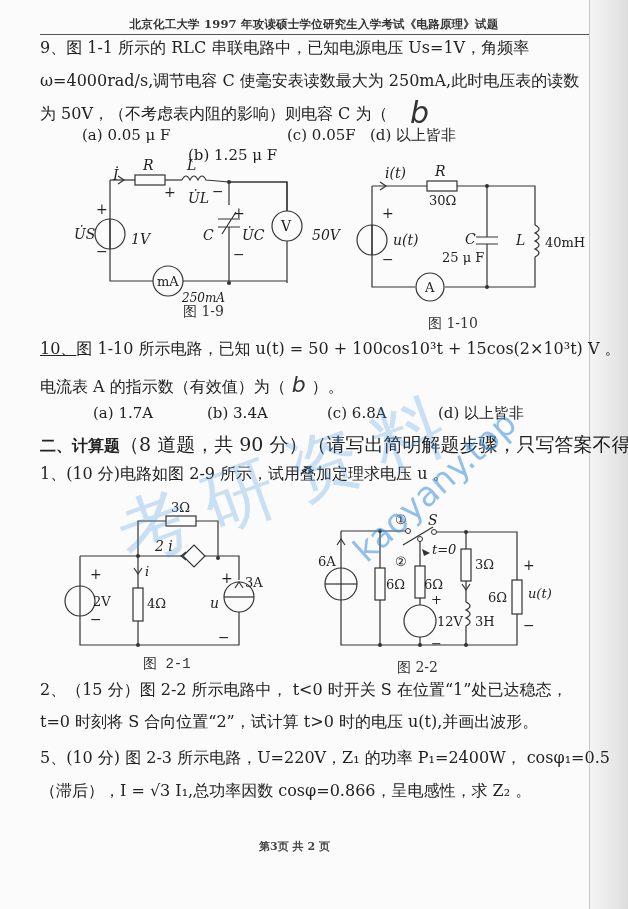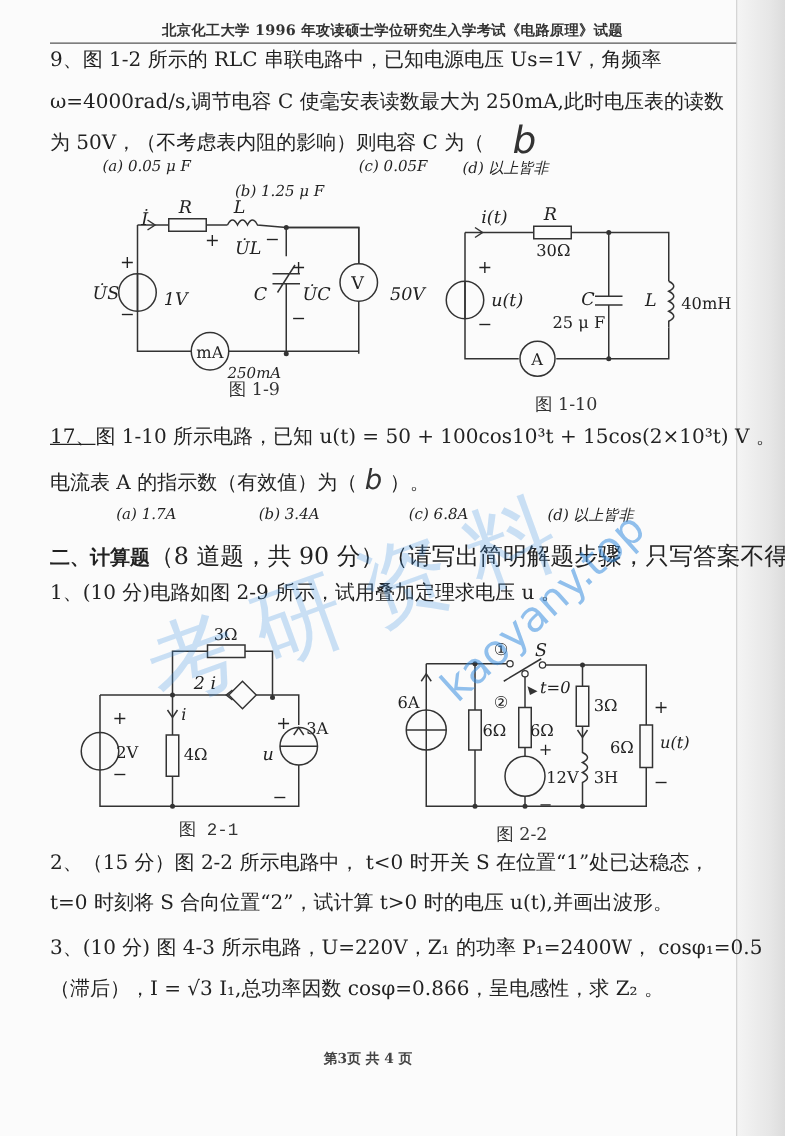--- a/index.html
+++ b/index.html
@@ -3,39 +3,39 @@
 <meta charset="utf-8">
 <style>
   html,body{margin:0;padding:0;}
   body{width:628px;height:909px;background:#fafafa;position:relative;overflow:hidden;font-family:"DejaVu Serif","Liberation Serif",serif;color:#222;}
   .page{position:absolute;left:0;top:0;width:589px;height:909px;background:#fbfbfb;}
   .edge{position:absolute;left:589px;top:0;width:1px;height:909px;background:#c9c9c9;}
   .margin{position:absolute;left:590px;top:0;width:38px;height:909px;background:linear-gradient(90deg,#f4f4f4,#e6e6e6 70%,#dcdcdc);}
   .header{position:absolute;left:40px;top:17px;width:548px;text-align:center;font-size:11.5px;font-weight:bold;color:#333;letter-spacing:0.2px;}
   .header-rule{position:absolute;left:40px;top:34px;width:549px;height:1px;background:#555;}
   .line{position:absolute;left:40px;font-size:16px;white-space:nowrap;color:#222;}
-  .opt{position:absolute;font-size:12px;white-space:nowrap;font-style:italic;}
+  .opt{position:absolute;font-size:15px;white-space:nowrap;}
   .cap{position:absolute;font-size:14px;color:#333;}
   .hand{position:absolute;font-family:"DejaVu Sans",sans-serif;color:#333;font-style:italic;}
   svg{position:absolute;overflow:visible;}
   svg text{font-family:"DejaVu Serif","Liberation Serif",serif;fill:#222;}
   .footer{position:absolute;left:0;width:589px;top:839px;text-align:center;font-size:11px;font-weight:bold;color:#444;}
   .wm{position:absolute;font-family:"DejaVu Sans",sans-serif;color:#3a8fe0;opacity:0.55;white-space:nowrap;}
 </style>
 </head>
 <body>
 
 <div class="page"></div>
 <div class="edge"></div>
 <div class="margin"></div>
 
-<div class="header">北京化工大学 1996 年攻读硕士学位研究生入学考试《电路原理》试题</div>
+<div class="header">北京化工大学 1997 年攻读硕士学位研究生入学考试《电路原理》试题</div>
 <div class="header-rule"></div>
 
-<div class="line" style="top:38px;">9、图 1-2 所示的 RLC 串联电路中，已知电源电压 Us=1V，角频率</div>
+<div class="line" style="top:38px;">9、图 1-1 所示的 RLC 串联电路中，已知电源电压 Us=1V，角频率</div>
 <div class="line" style="top:71px;">ω=4000rad/s,调节电容 C 使毫安表读数最大为 250mA,此时电压表的读数</div>
 <div class="line" style="top:104px;">为 50V，（不考虑表内阻的影响）则电容 C 为（</div>
 <div class="hand" style="left:410px;top:95px;font-size:30px;">b</div>
 <div class="opt" style="left:82px;top:126px;">(a) 0.05 μ F</div>
 <div class="opt" style="left:188px;top:126px;margin-top:20px;">(b) 1.25 μ F</div>
 <div class="opt" style="left:287px;top:126px;">(c) 0.05F</div>
 <div class="opt" style="left:370px;top:126px;">(d)  以上皆非</div>
 
 <svg width="628" height="909" style="left:0;top:0;pointer-events:none;">
   <g stroke="#333" stroke-width="1.2" fill="none">
@@ -102,21 +102,21 @@
   <text x="393" y="245" font-size="14" font-style="italic">u(t)</text>
   <text x="382" y="264" font-size="14">−</text>
   <text x="465" y="244" font-size="14" font-style="italic">C</text>
   <text x="442" y="262" font-size="13">25 μ F</text>
   <text x="516" y="245" font-size="14" font-style="italic">L</text>
   <text x="545" y="247" font-size="13">40mH</text>
   <text x="425" y="292" font-size="13">A</text>
 </svg>
 <div class="cap" style="left:428px;top:315px;">图 1-10</div>
 
-<div class="line" style="top:339px;"><span style="text-decoration:underline;">17、</span><span>图 1-10 所示电路，已知 u(t) = 50 + 100cos10³t + 15cos(2×10³t)  V 。</span></div>
+<div class="line" style="top:339px;"><span style="text-decoration:underline;">10、</span><span>图 1-10 所示电路，已知 u(t) = 50 + 100cos10³t + 15cos(2×10³t)  V 。</span></div>
 <div class="line" style="top:372px;"><span>电流表 A 的指示数（有效值）为（</span><span class="hand" style="position:relative;font-size:22px;padding:0 6px;">b</span><span>）。</span></div>
 <div class="opt" style="left:93px;top:404px;">(a) 1.7A</div>
 <div class="opt" style="left:207px;top:404px;text-align:center;">(b) 3.4A</div>
 <div class="opt" style="left:327px;top:404px;">(c) 6.8A</div>
 <div class="opt" style="left:438px;top:404px;">(d)  以上皆非</div>
 
 <div class="line" style="top:432px;"><b>二、计算题</b><span style="font-size:19px;">（8 道题，共 90 分）（请写出简明解题步骤，只写答案不得分）</span></div>
 <div class="line" style="top:464px;">1、(10 分)电路如图 2-9 所示，试用叠加定理求电压 u 。</div>
 
 <svg width="628" height="909" style="left:0;top:0;pointer-events:none;">
@@ -200,19 +200,19 @@
   <text x="488" y="602" font-size="13">6Ω</text>
   <text x="523" y="570" font-size="14">+</text>
   <text x="528" y="598" font-size="13" font-style="italic">u(t)</text>
   <text x="523" y="630" font-size="14">−</text>
 </svg>
 <div class="cap" style="left:397px;top:659px;">图 2-2</div>
 
 <div class="line" style="top:680px;">2、（15 分）图 2-2 所示电路中， t&lt;0 时开关 S 在位置“1”处已达稳态，</div>
 <div class="line" style="top:712px;">t=0 时刻将 S 合向位置“2”，试计算 t&gt;0 时的电压 u(t),并画出波形。</div>
 
-<div class="line" style="top:748px;">3、(10 分) 图 4-3 所示电路，U=220V，Z₁ 的功率 P₁=2400W，  cosφ₁=0.5</div>
+<div class="line" style="top:748px;">5、(10 分) 图 2-3 所示电路，U=220V，Z₁ 的功率 P₁=2400W，  cosφ₁=0.5</div>
 <div class="line" style="top:781px;">（滞后），I = √3 I₁,总功率因数 cosφ=0.866，呈电感性，求 Z₂ 。</div>
 
-<div class="footer">第3页    共 4 页</div>
+<div class="footer">第3页    共 2 页</div>
 
 <div class="wm" style="left:110px;top:430px;font-size:72px;transform:rotate(-20deg);opacity:0.25;letter-spacing:18px;">考研资料</div>
 <div class="wm" style="left:345px;top:540px;font-size:34px;transform:rotate(-42deg);transform-origin:left top;">kaoyany.top</div>
 
 </body></html>

